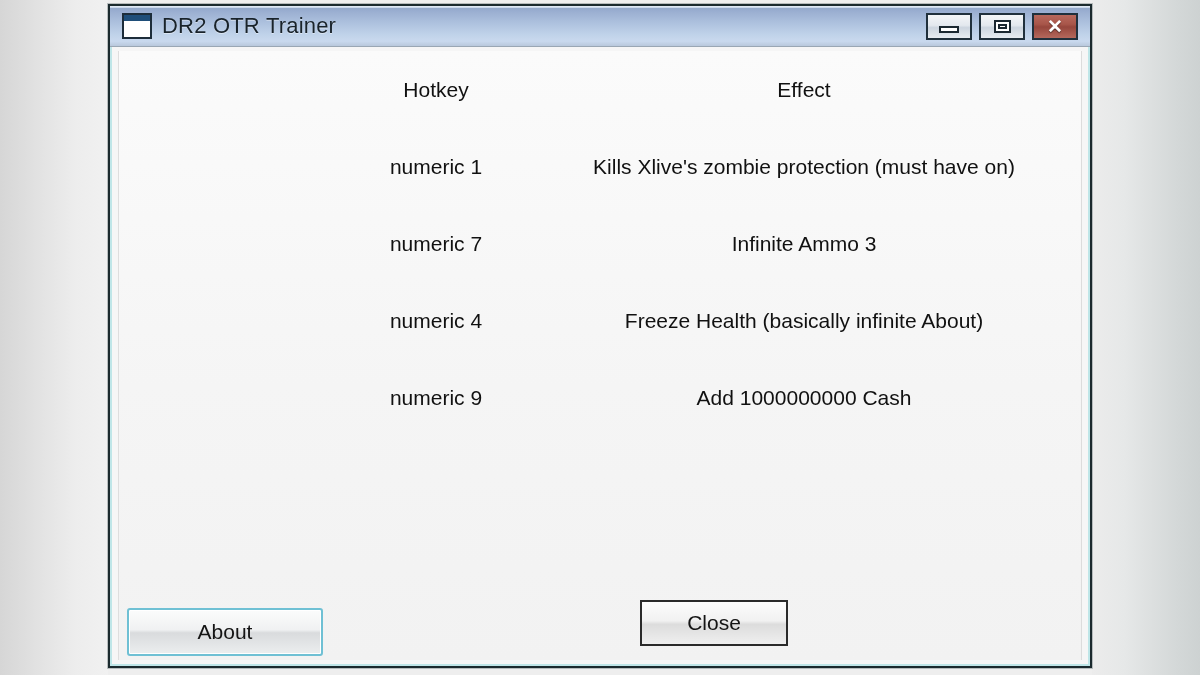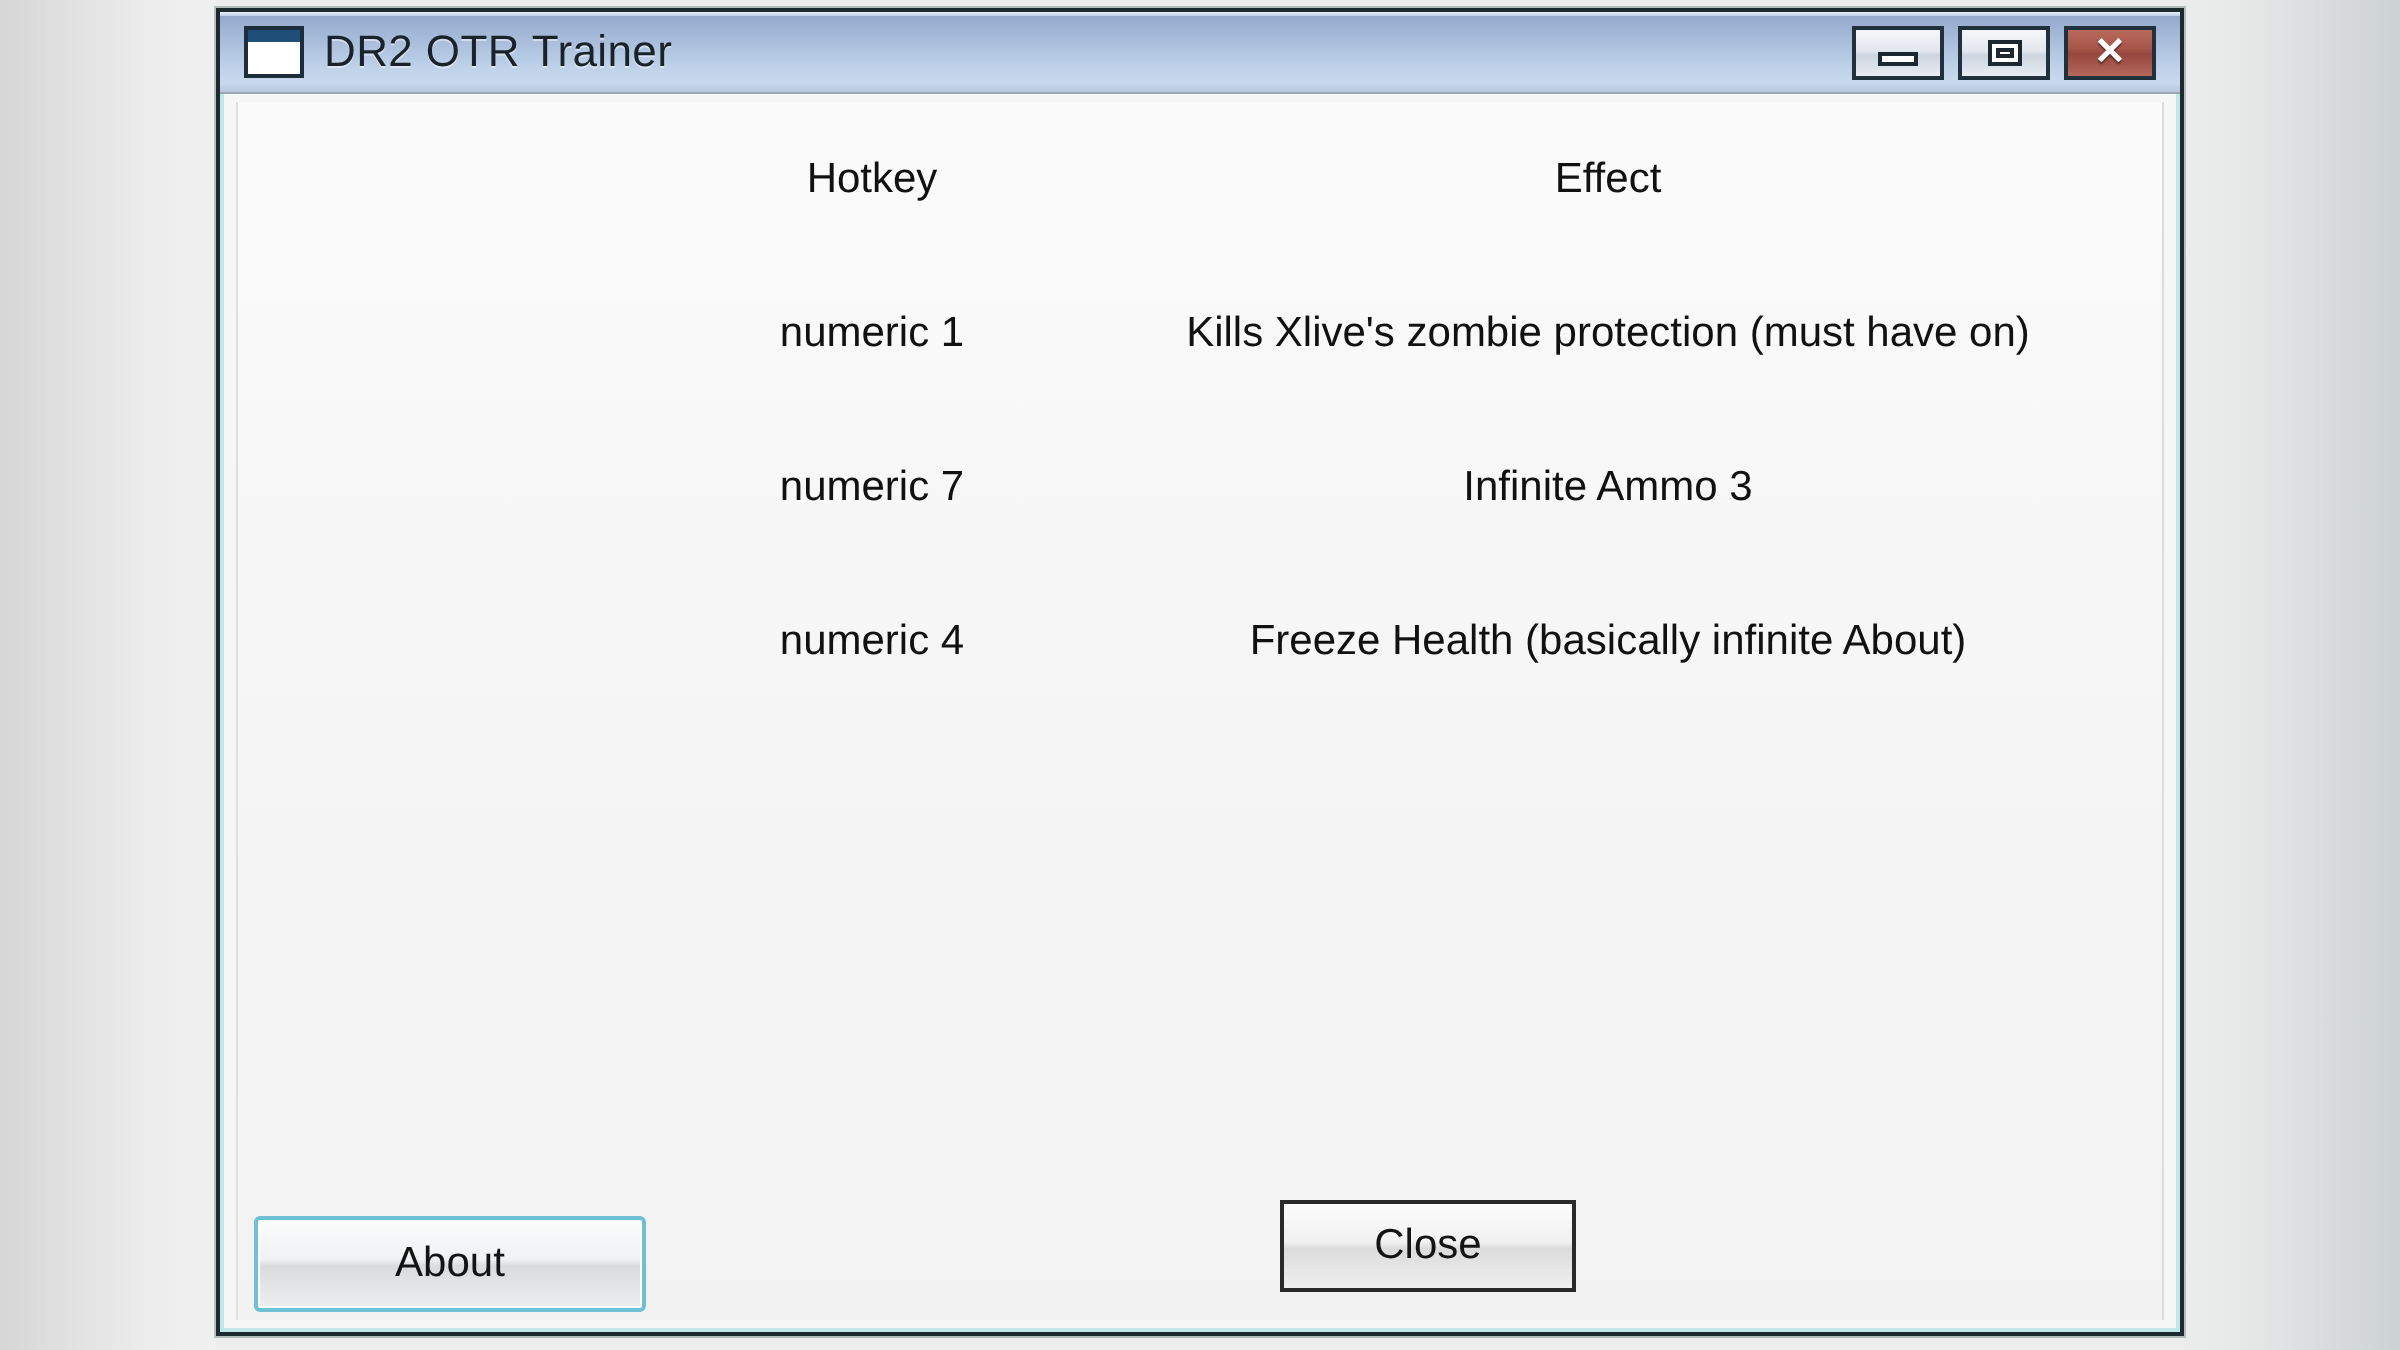--- a/index.html
+++ b/index.html
@@ -287,20 +287,24 @@
             <td class="col-effect">Kills Xlive's zombie protection (must have on)</td>
           </tr>
           <tr>
             <td class="col-hotkey">numeric 7</td>
             <td class="col-effect">Infinite Ammo 3</td>
           </tr>
           <tr>
             <td class="col-hotkey">numeric 4</td>
             <td class="col-effect">Freeze Health (basically infinite About)</td>
           </tr>
+          <tr>
+            <td class="col-hotkey">numeric 9</td>
+            <td class="col-effect">Add 1000000000 Cash</td>
+          </tr>
         </tbody>
       </table>
 
       <div id="footer">
         <div id="close-button">
           <span>Close</span>
         </div>
         <div id="about-button">
           <span>About</span>
         </div>

